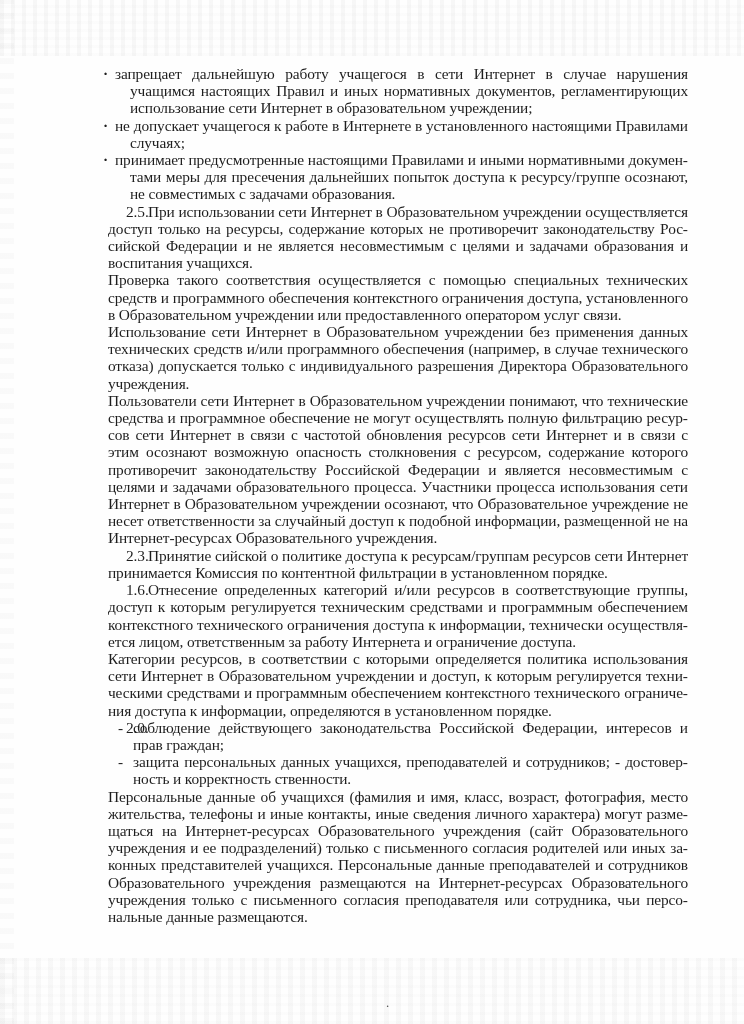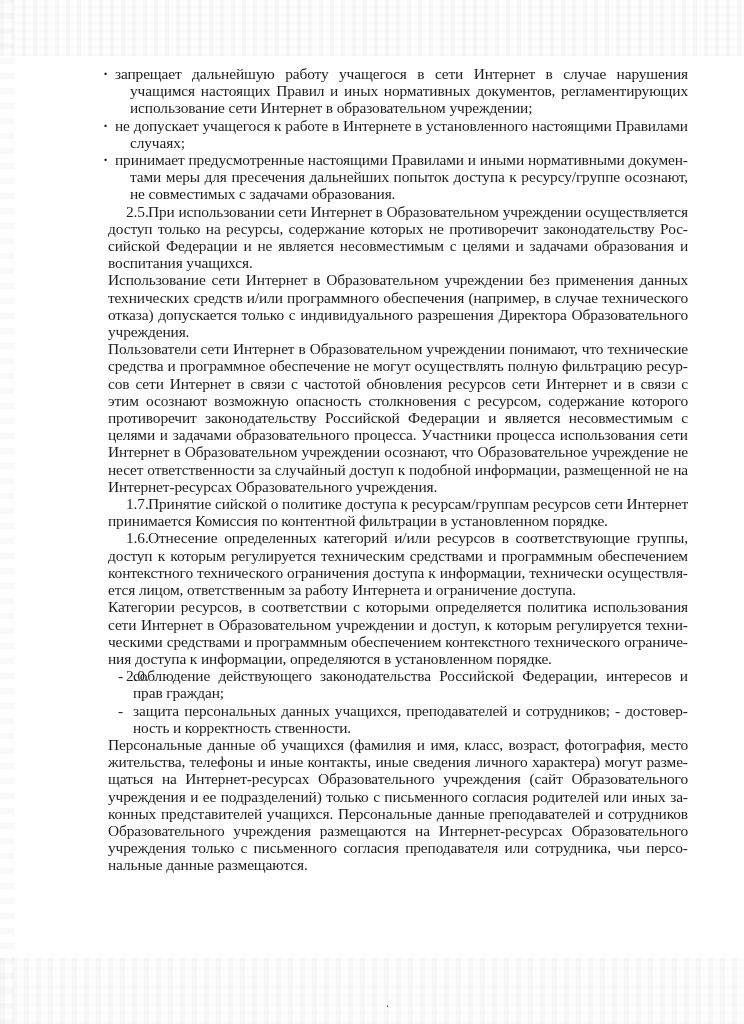--- a/index.html
+++ b/index.html
@@ -87,26 +87,27 @@
       </li>
       <li>
         <span class="marker">·</span>
         <span>принимает предусмотренные настоящими Правилами и иными нормативными докумен­тами меры для пресечения дальнейших попыток доступа к ресурсу/группе осознают, не совместимых с задачами образования.</span>
       </li>
     </ul>
 
     <div class="section">
       <span class="secnum">2.5.</span>
       <p class="first">При использовании сети Интернет в Образовательном учреждении осуществляется доступ только на ресурсы, содержание которых не противоречит законодательству Рос­сийской Федерации и не является несовместимым с целями и задачами образования и воспитания учащихся.</p>
+      <p>Проверка такого соответствия осуществляется с помощью специальных технических средств и программного обеспечения контекстного ограничения доступа, установленного в Образовательном учреждении или предоставленного оператором услуг связи.</p>
       <p>Использование сети Интернет в Образовательном учреждении без применения данных технических средств и/или программного обеспечения (например, в случае технического отказа) допускается только с индивидуального разрешения Директора Образовательного учреждения.</p>
       <p>Пользователи сети Интернет в Образовательном учреждении понимают, что технические средства и программное обеспечение не могут осуществлять полную фильтрацию ресур­сов сети Интернет в связи с частотой обновления ресурсов сети Интернет и в связи с этим осознают возможную опасность столкновения с ресурсом, содержание которого противо­речит законодательству Российской Федерации и является несовместимым с целями и за­дачами образовательного процесса. Участники процесса использования сети Интернет в Образовательном учреждении осознают, что Образовательное учреждение не несет ответ­ственности за случайный доступ к подобной информации, размещенной не на Интернет-ресурсах Образовательного учреждения.</p>
     </div>
 
     <div class="section">
-      <span class="secnum">1.7.</span>
+      <span class="secnum">2.3.</span>
       <p class="first">Принятие сийской о политике доступа к ресурсам/группам ресурсов сети Интернет принимается Комиссия по контентной фильтрации в установленном порядке.</p>
     </div>
 
     <div class="section">
       <span class="secnum">1.6.</span>
       <p class="first">Отнесение определенных категорий и/или ресурсов в соответствующие группы, доступ к которым регулируется техническим средствами и программным обеспечением контекстного технического ограничения доступа к информации, технически осуществля­ется лицом, ответственным за работу Интернета и ограничение доступа.</p>
       <p>Категории ресурсов, в соответствии с которыми определяется политика использования сети Интернет в Образовательном учреждении и доступ, к которым регулируется техни­ческими средствами и программным обеспечением контекстного технического ограниче­ния доступа к информации, определяются в установленном порядке.</p>
     </div>
 
     <div class="section">

